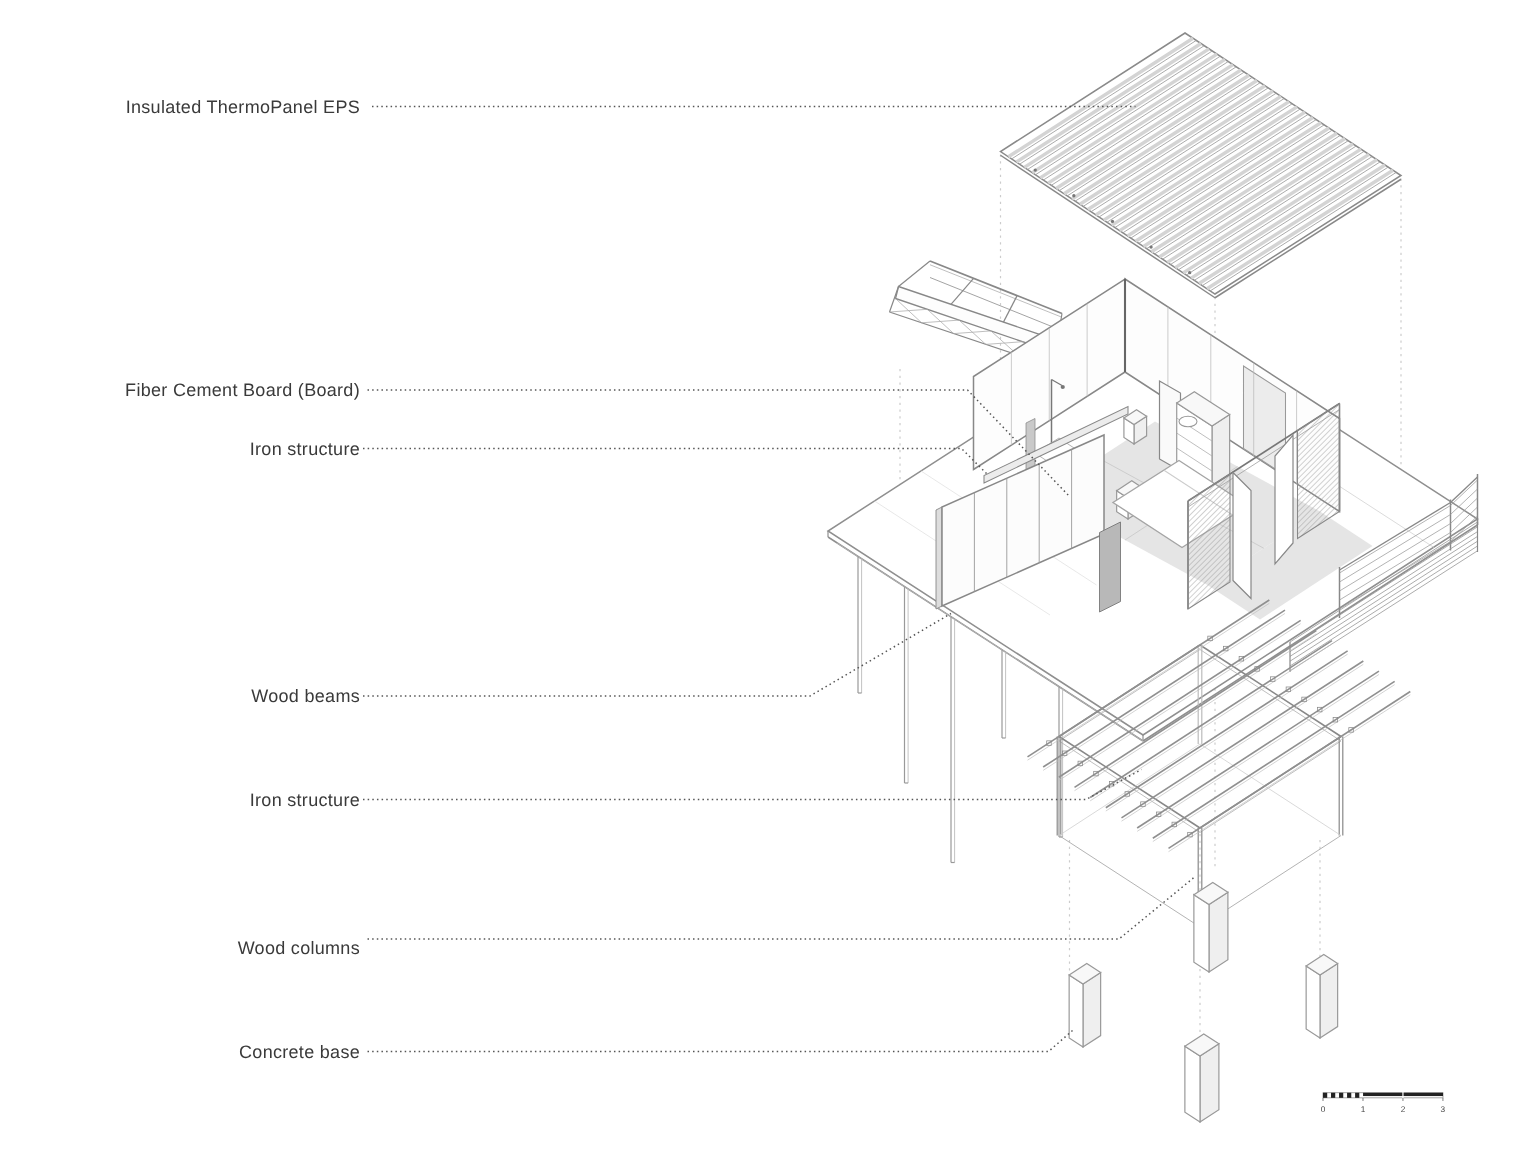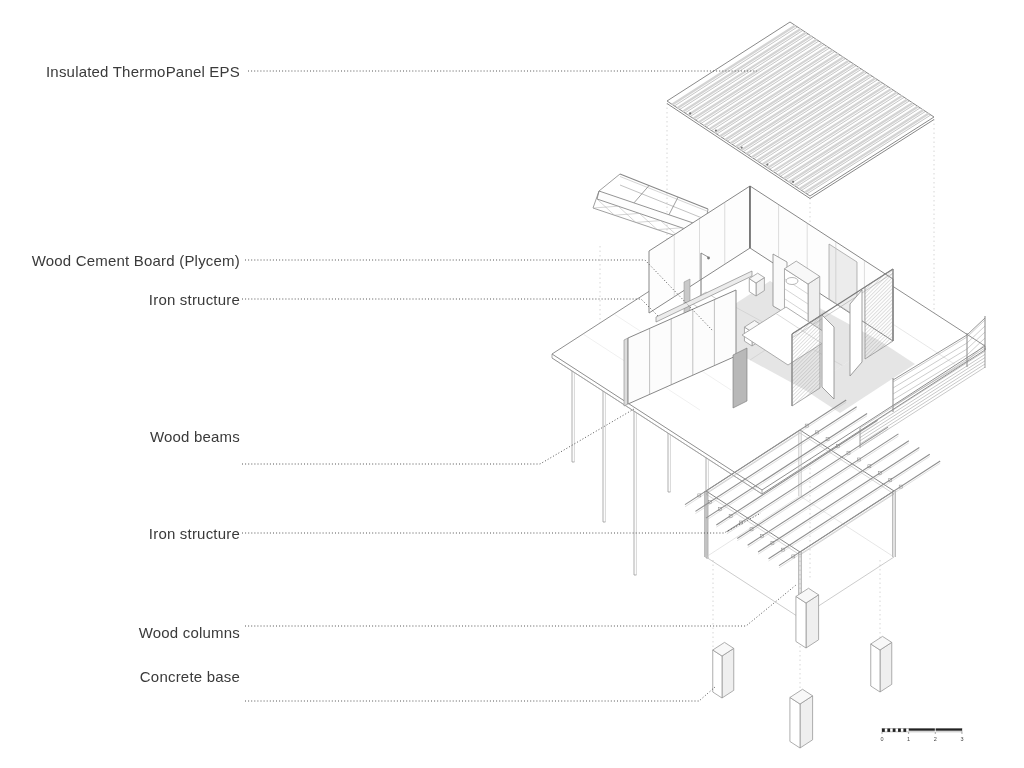--- a/index.html
+++ b/index.html
@@ -1,20 +1,20 @@
 <!DOCTYPE html>
 <html><head>
 <meta charset="utf-8">
 <style>
   html,body{margin:0;padding:0;background:#ffffff;}
   .canvas{position:relative;width:1024px;height:768px;background:#ffffff;overflow:hidden;
           font-family:"Liberation Sans",sans-serif;}
   svg{position:absolute;left:0;top:0;}
   .lbl{position:absolute;right:784px;transform:translateY(-50%);white-space:nowrap;
-       font-size:15px;letter-spacing:.2px;color:#3a3a3a;}
+       font-size:12px;letter-spacing:.2px;color:#3a3a3a;}
 </style>
 </head>
 <body>
 
 <div class="canvas">
 
   <svg id="iso" width="1024" height="768" viewBox="0 0 1024 768">
     <defs>
       <pattern id="hatch" width="2.6" height="2.6" patternUnits="userSpaceOnUse" patternTransform="rotate(45)">
         <line x1="0" y1="0" x2="0" y2="2.6" stroke="#9a9a9a" stroke-width="0.6"></line>
@@ -376,19 +376,19 @@
         <line x1="908.65" y1="732" x2="908.65" y2="734" stroke="#555" stroke-width="0.5"></line>
         <text x="908.65" y="741" text-anchor="middle" font-size="5.5" fill="#444" font-family="Liberation Sans, sans-serif">1</text>
         <line x1="935.3" y1="732" x2="935.3" y2="734" stroke="#555" stroke-width="0.5"></line>
         <text x="935.3" y="741" text-anchor="middle" font-size="5.5" fill="#444" font-family="Liberation Sans, sans-serif">2</text>
         <line x1="961.95" y1="732" x2="961.95" y2="734" stroke="#555" stroke-width="0.5"></line>
         <text x="961.95" y="741" text-anchor="middle" font-size="5.5" fill="#444" font-family="Liberation Sans, sans-serif">3</text>
       </g>
   </svg>
 
   <div class="lbl" style="top:71px">Insulated ThermoPanel EPS</div>
-  <div class="lbl" style="top:260px">Wood Cement Board (Plycem)</div>
+  <div class="lbl" style="top:260px">Fiber Cement Board (Board)</div>
   <div class="lbl" style="top:299px">Iron structure</div>
-  <div class="lbl" style="top:436px">Wood beams</div>
+  <div class="lbl" style="top:464px">Wood beams</div>
   <div class="lbl" style="top:533px">Iron structure</div>
   <div class="lbl" style="top:632px">Wood columns</div>
-  <div class="lbl" style="top:676px">Concrete base</div>
+  <div class="lbl" style="top:701px">Concrete base</div>
 </div>
 
 </body></html>

